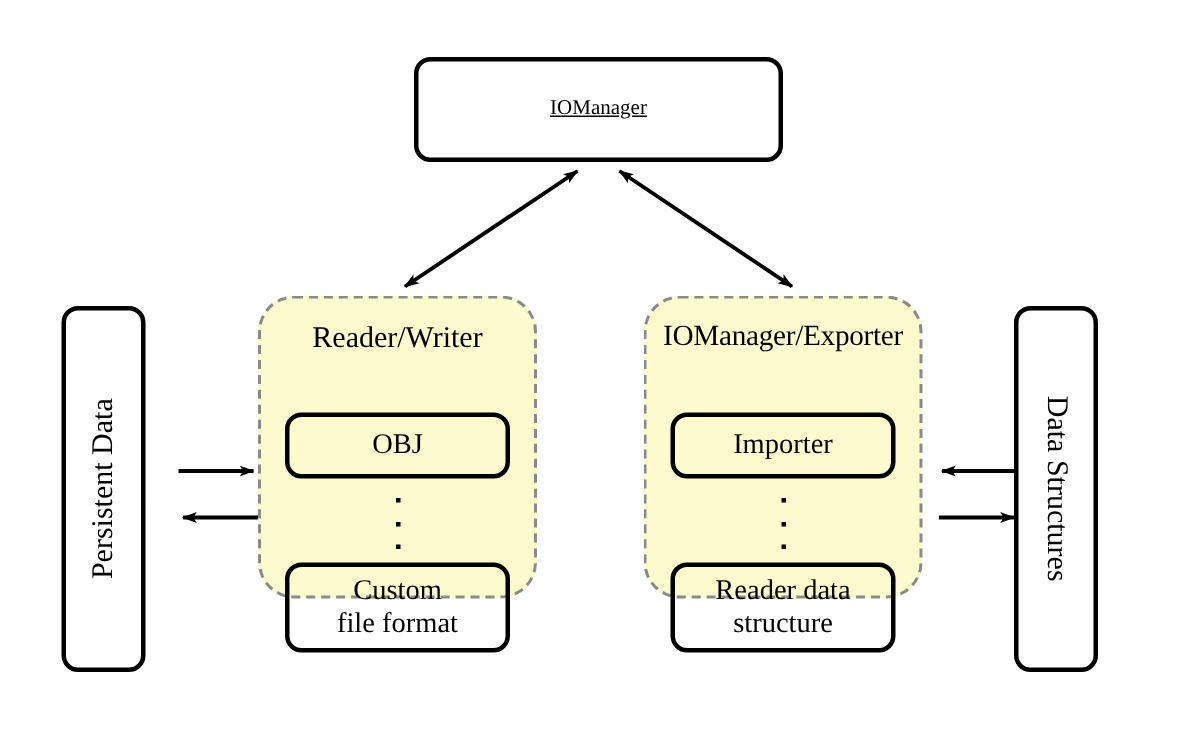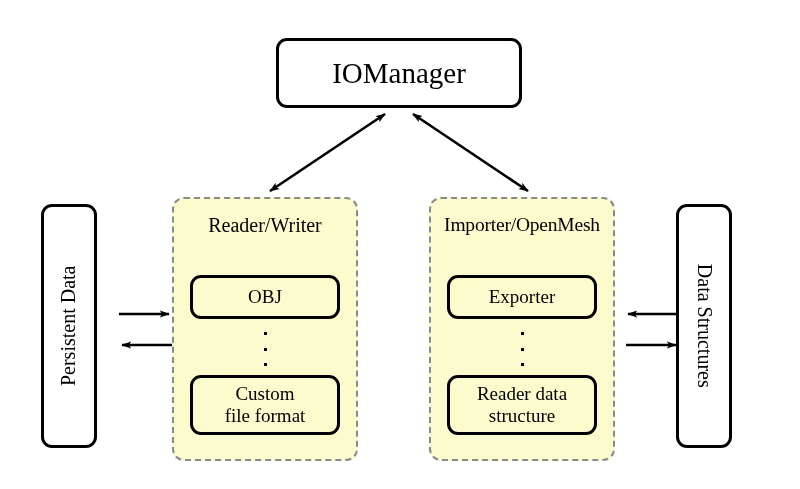--- a/index.html
+++ b/index.html
@@ -51,31 +51,32 @@
     height: 70px;
     border: 3px solid #000000;
     border-radius: 11px;
     background: #ffffff;
     box-sizing: border-box;
     display: flex;
     align-items: center;
     justify-content: center;
   }
   #io-manager .node-label {
-    font-size: 29px;
+    font-size: 14px;
+    text-decoration: underline;
   }
 
   
   .group-container {
     position: absolute;
     top: 197px;
     width: 186px;
-    height: 264px;
+    height: 202px;
     border: 2px dashed #8a8a8a;
-    border-radius: 12px;
+    border-radius: 24px;
     background: #fbfbcd;
     box-sizing: border-box;
   }
   #group-reader-writer { left: 172px; }
   #group-importer-exporter { left: 429px; }
 
   .group-title {
     position: absolute;
     left: 0;
     right: 0;
@@ -213,24 +214,24 @@
         <i></i>
     </div>
 
     <div class="inner-box box-bottom">
       <span class="node-label">Custom
 file format</span>
     </div>
   </div>
 
   <div id="group-importer-exporter" class="group-container">
-    <div class="group-title">Importer/OpenMesh</div>
+    <div class="group-title">IOManager/Exporter</div>
 
     <div class="inner-box box-top">
-      <span class="node-label">Exporter</span>
+      <span class="node-label">Importer</span>
     </div>
 
     <div class="vdots">
       <i></i>
         <i></i>
         <i></i>
     </div>
 
     <div class="inner-box box-bottom">
       <span class="node-label">Reader data

